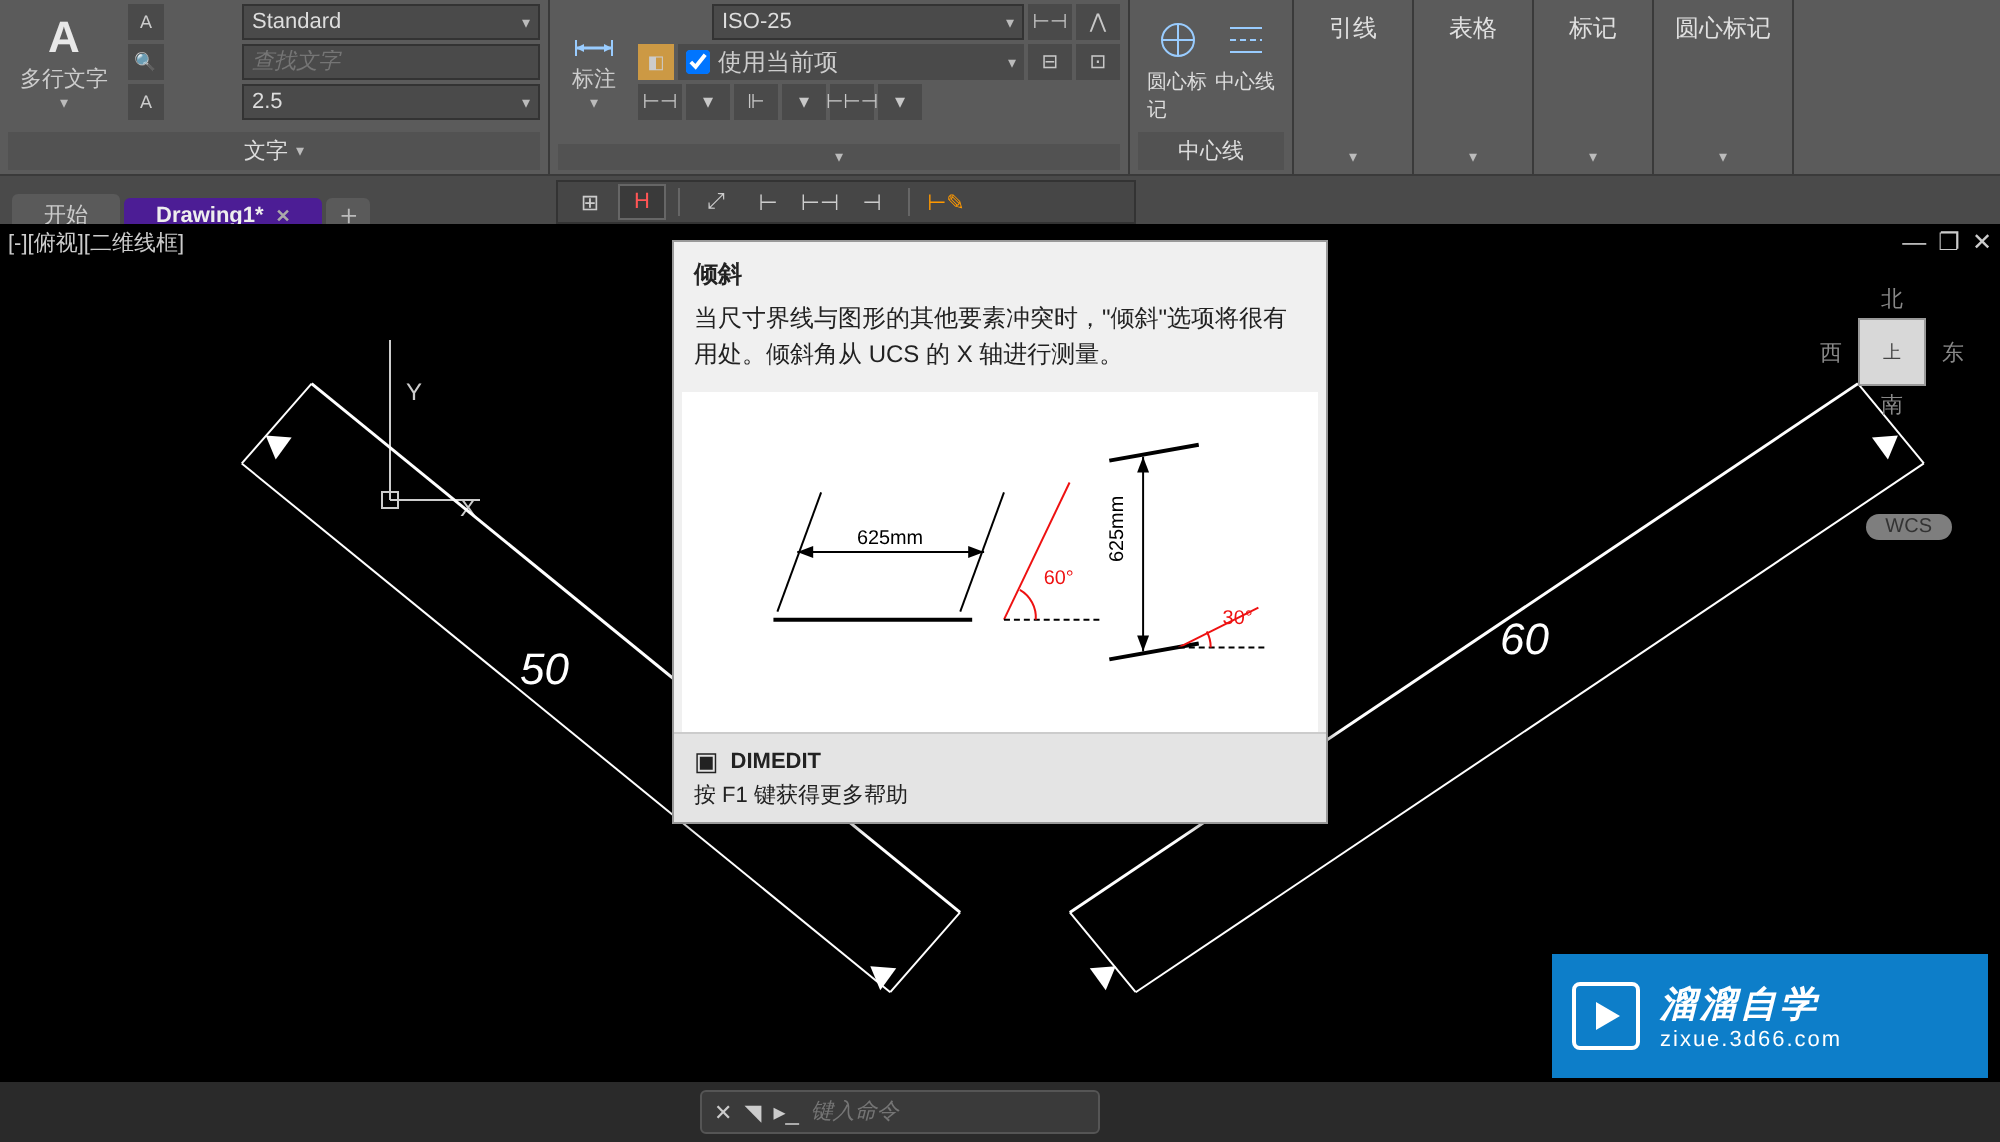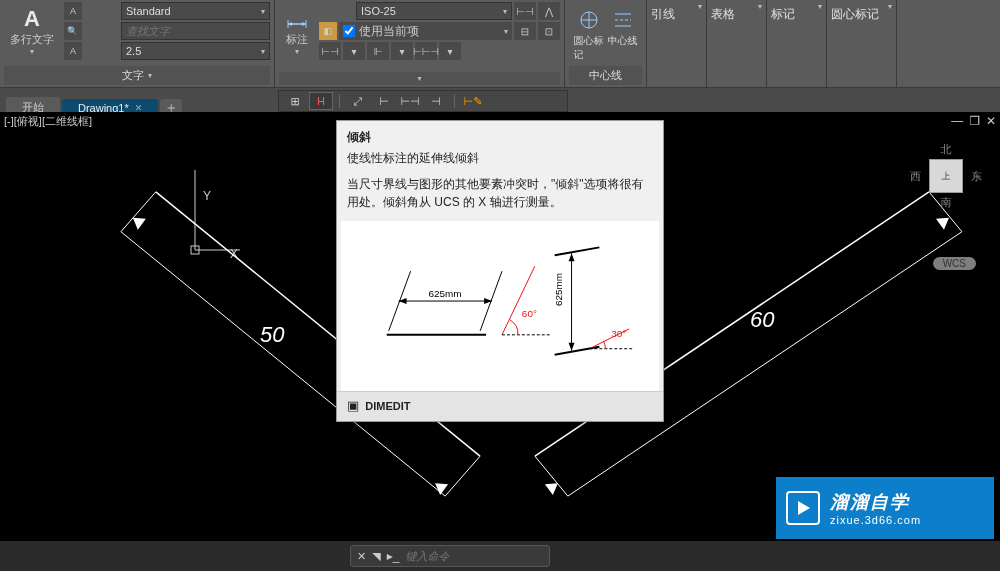--- a/index.html
+++ b/index.html
@@ -115,21 +115,21 @@
   .cbtn {
     display: flex; flex-direction: column; align-items: center;
     width: 30px;
     font-size: 10px;
     color: #ddd;
   }
   .cbtn-icon { width: 28px; height: 28px; display: flex; align-items: center; justify-content: center; }
   .label-panel {
     width: 60px;
     display: flex;
-    flex-direction: row;
+    flex-direction: column;
     justify-content: space-between;
   }
   .label-top {
     color: #e0e0e0;
     text-align: center;
     padding-top: 4px;
     font-size: 12px;
   }
   .label-bottom {
     text-align: center;
@@ -148,21 +148,21 @@
   }
   .ftab {
     background: #5a5a5a;
     padding: 3px 16px;
     font-size: 11px;
     border-radius: 3px 3px 0 0;
     display: flex;
     align-items: center;
     gap: 6px;
   }
-  .ftab.active { background: #0c4a6e; color: #eee; }
+  .ftab.active { background: #4c1d95; color: #eee; font-weight: bold; }
   .ftab-close { font-size: 9px; color: #aaa; }
   .ftab-add {
     width: 22px; height: 18px;
     display: flex; align-items: center; justify-content: center;
     font-size: 14px; color: #bbb;
     background: #5a5a5a;
     border-radius: 3px 3px 0 0;
   }
   .sub-toolbar {
     position: absolute;
@@ -554,21 +554,20 @@
     </div>
     <div class="wm-text">
       <div class="wm-cn">溜溜自学</div>
       <div class="wm-url">zixue.3d66.com</div>
     </div>
   </div>
 </div>
 
 <div class="tooltip">
   <div class="tt-head">倾斜</div>
-  <div class="tt-sub">使线性标注的延伸线倾斜</div>
   <div class="tt-body">当尺寸界线与图形的其他要素冲突时，"倾斜"选项将很有用处。倾斜角从 UCS 的 X 轴进行测量。</div>
   <div class="tt-diagram">
     <svg width="100%" height="100%" viewBox="0 0 320 170">
 
       <line x1="48" y1="110" x2="70" y2="50" stroke="#000"></line>
       <line x1="140" y1="110" x2="162" y2="50" stroke="#000"></line>
       <line x1="58" y1="80" x2="152" y2="80" stroke="#000"></line>
       <polygon points="58,80 66,77 66,83" fill="#000"></polygon>
       <polygon points="152,80 144,77 144,83" fill="#000"></polygon>
       <text x="88" y="76" font-size="10">625mm</text>
@@ -590,20 +589,21 @@
       <line x1="250" y1="128" x2="295" y2="128" stroke="#000" stroke-dasharray="3,2"></line>
       <path d="M266,128 A16,16 0 0 0 264,120" fill="none" stroke="#e11"></path>
       <text x="272" y="116" font-size="10" fill="#e11">30°</text>
     </svg>
   </div>
   <div class="tt-footer">
     <div class="tt-cmd">
       <span class="tt-cmd-icon">▣</span>
       <b>DIMEDIT</b>
     </div>
+    <div>按 F1 键获得更多帮助</div>
   </div>
 </div>
 
 <div class="statusbar">
   <div class="cmdline">
     <span class="cmd-x">✕</span>
     <span class="cmd-arrow">◥</span>
     <span>▸_</span>
     <input class="cmd-input" placeholder="键入命令" style="">
   </div>

